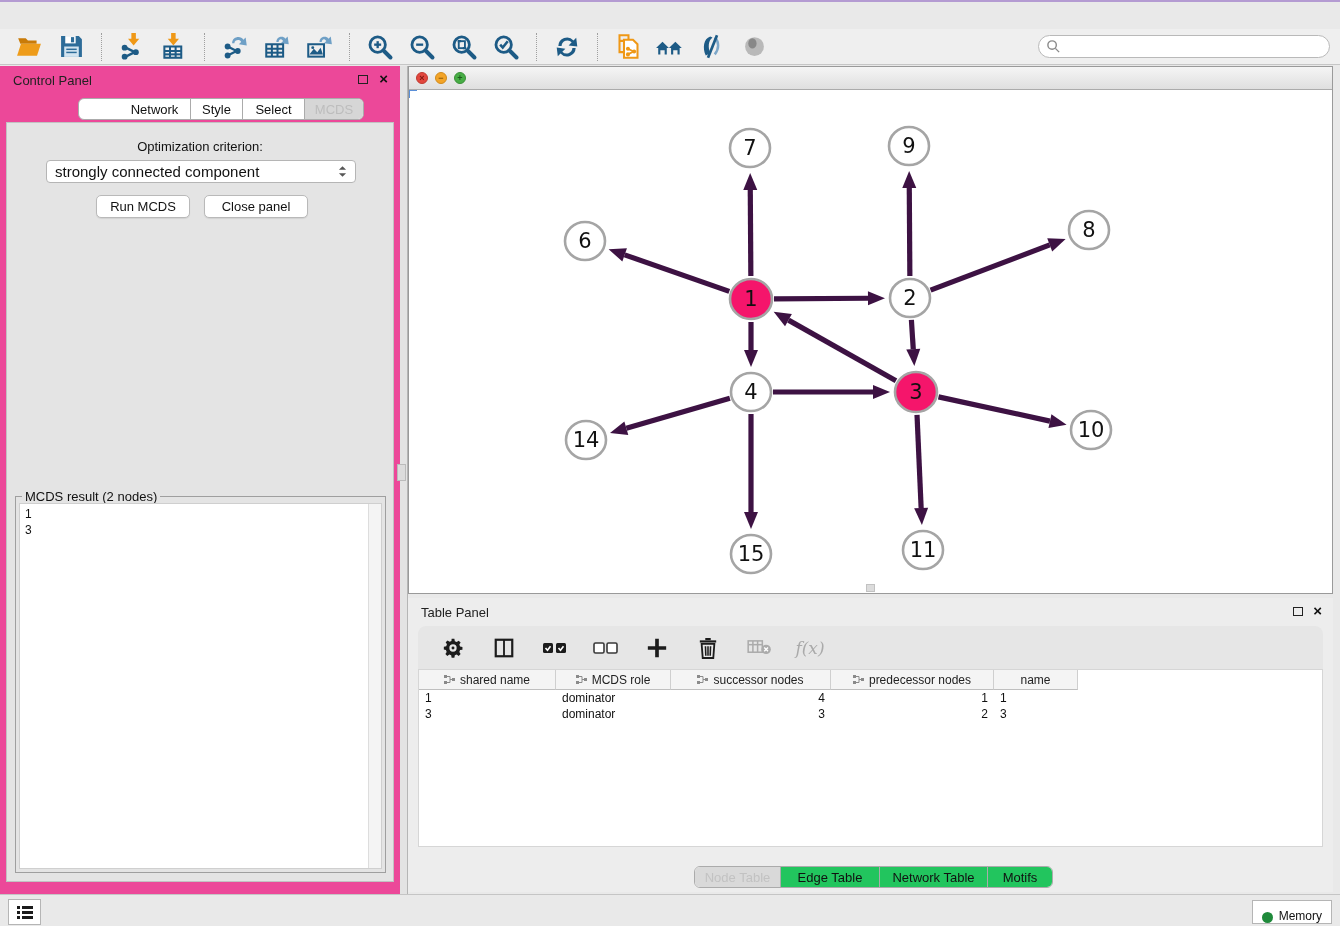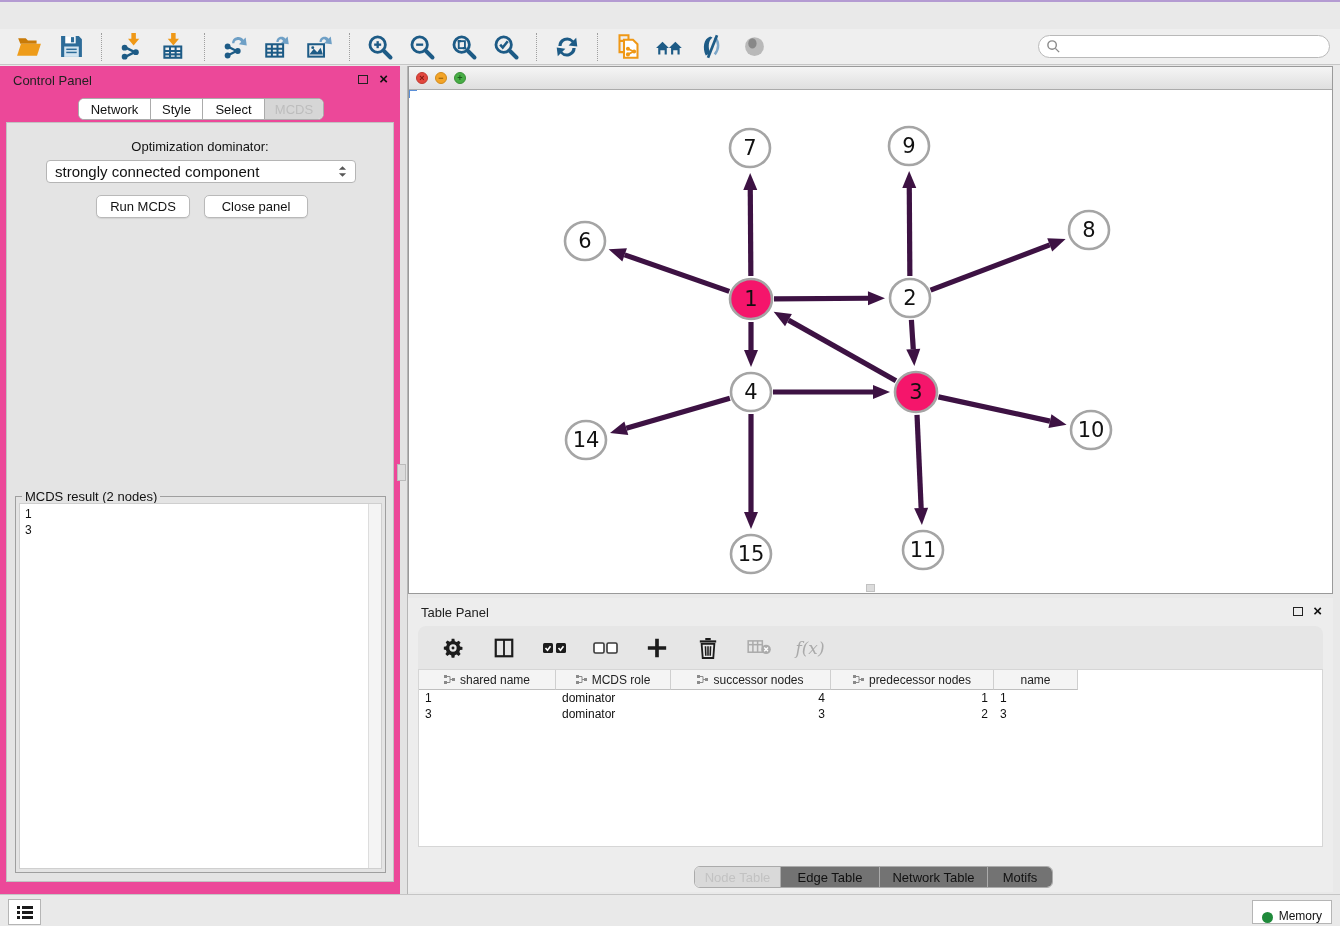--- a/index.html
+++ b/index.html
@@ -26,21 +26,21 @@
 
   
   .cp { position:absolute; left:0; top:64px; width:400px; height:828px; background:#ec4899; }
   .panel-head { position:relative; height:28px; }
   .panel-title { position:absolute; left:13px; top:7px; font-size:13px; color:#222; }
   .float-ico { position:absolute; width:10px; height:9px; border:1.5px solid #222; top:9px; }
   .close-ico { position:absolute; top:4px; font-size:15px; font-weight:bold; color:#111; cursor:default; }
   .cp .float-ico { right:32px; } .cp .close-ico { right:12px; }
 
   .cp-tabs { position:absolute; left:78px; top:32px; height:22px; display:flex;
-    border:1px solid #ababab; border-radius:6px; overflow:hidden; background:#fff; }
+    border:1px solid #ababab; border-radius:6px; overflow:hidden; background:#fff;padding-left:40px; }
   .cp-tab { font-size:13px; color:#111; display:flex; align-items:center; justify-content:center;
     border-right:1px solid #ababab; background:#fff; }
   .cp-tab:last-child { border-right:none; }
   .cp-tab.disabled { background:#d6d6d6; color:#bdbdbd; }
 
   .cp-content { position:absolute; left:6px; top:56px; width:388px; height:760px;
     background:#e4e4e4; border:1px solid #c2c2c2; }
   .opt-label { position:absolute; left:0; right:0; top:16px; text-align:center; font-size:13px; color:#111; }
   .dropdown { position:absolute; left:39px; top:37px; width:310px; height:23px; background:#fff;
     border:1px solid #b5b5b5; border-radius:4px; display:flex; align-items:center; padding:0 8px; font-size:15px; color:#111; }
@@ -78,21 +78,21 @@
     border-radius:8px 8px 0 0; display:flex; align-items:center; padding-left:16px; gap:13px; }
   .tpt-icon { width:38px; height:28px; display:flex; align-items:center; justify-content:center; }
   .table-wrap { position:absolute; left:10px; top:71px; width:905px; height:178px; background:#fff; border:1px solid #d6d6d6; }
   .thead { display:flex; height:20px; }
   .th { background:#f4f4f4; border-right:1px solid #cfcfcf; border-bottom:1px solid #bfbfbf;
     font-size:12px; color:#222; display:flex; align-items:center; justify-content:center; gap:4px; }
   .trow { display:flex; height:16px; }
   .td { font-size:12px; color:#111; padding:0 6px; display:flex; align-items:center; overflow:hidden; }
   .tp-tabs { position:absolute; left:286px; top:268px; height:22px; display:flex;
     border:1px solid #ababab; border-radius:6px; overflow:hidden; background:#fff; }
-  .tp-tab { font-size:13px; color:#111; background:#737373; border-right:1px solid #ababab;
+  .tp-tab { font-size:13px; color:#111; background:#22c55e; border-right:1px solid #ababab;
     display:flex; align-items:center; justify-content:center; }
   .tp-tab:last-child { border-right:none; }
   .tp-tab.disabled { background:#d9d9d9; color:#c2c2c2; }
 
   
   .statusbar { position:absolute; left:0; top:892px; width:100%; height:34px; background:#e9e9e9; border-top:1px solid #c5c5c5; }
   .list-btn { position:absolute; left:8px; top:4px; width:33px; height:26px; background:#fff; border:1px solid #b5b5b5;
     display:flex; align-items:center; justify-content:center; }
   .mem-btn { position:absolute; right:8px; top:5px; height:24px; padding:0 9px; background:#fff; border:1px solid #b5b5b5;
     display:flex; align-items:flex-end; gap:6px; font-size:12px; color:#111; }
@@ -271,21 +271,21 @@
       <span class="float-ico"></span>
       <span class="close-ico">×</span>
     </div>
     <div class="cp-tabs">
       <div class="cp-tab" style="width:72px">Network</div>
       <div class="cp-tab" style="width:52px">Style</div>
       <div class="cp-tab" style="width:62px">Select</div>
       <div class="cp-tab disabled" style="width:58px">MCDS</div>
     </div>
     <div class="cp-content">
-      <div class="opt-label">Optimization dominator:</div>
+      <div class="opt-label">Optimization criterion:</div>
       <div class="dropdown">
         <span>strongly connected component</span>
         <span class="dd-arrows">
           <svg width="9" height="6" viewBox="0 0 10 6">
               <path d="M1 5l4-4 4 4z" fill="#555"></path>
             </svg>
           <svg width="9" height="6" viewBox="0 0 10 6">
               <path d="M1 1l4 4 4-4z" fill="#555"></path>
             </svg>
         </span>

